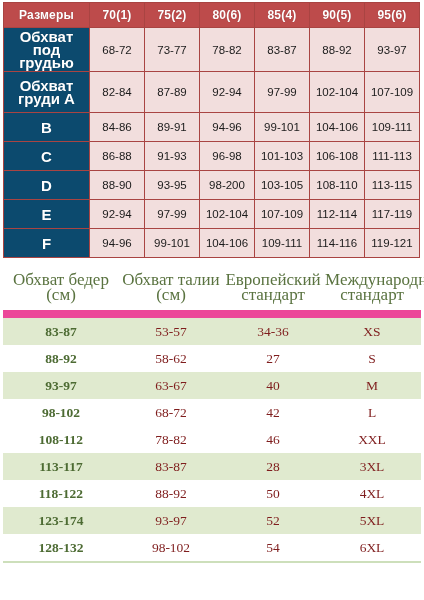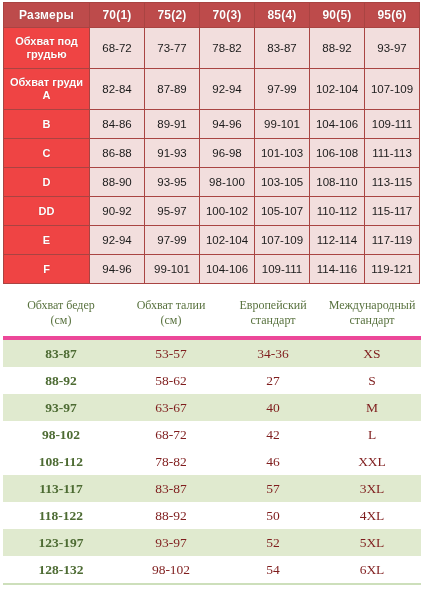--- a/index.html
+++ b/index.html
@@ -49,24 +49,24 @@
     background: #bd4b4b;
     color: #ffffff;
     font-weight: bold;
     font-size: 12px;
     height: 24px;
     letter-spacing: .2px;
     text-shadow: 0 0 1px rgba(0,0,0,.25);
   }
   
   .bra-table .rowhead {
-    background: #ef4444;
+    background: #0c4a6e;
     color: #ffffff;
     font-weight: bold;
-    font-size: 11px;
+    font-size: 15px;
     line-height: 13px;
     padding: 2px 3px;
     text-shadow: 0 0 1px rgba(0,0,0,.25);
   }
   .bra-table td.val {
     background: #f2dedd;
     color: #1b1b1b;
     font-size: 11.5px;
     font-weight: 500;
   }
@@ -90,28 +90,28 @@
   table.body-table {
     width: 418px;
     border-collapse: collapse;
     table-layout: fixed;
     font-family: "Liberation Serif", serif;
   }
   table.body-table th {
     font-family: "Liberation Serif", serif;
     font-weight: normal;
     color: #5a7340;
-    font-size: 12px;
+    font-size: 17px;
     line-height: 15px;
     text-align: center;
     vertical-align: top;
     padding: 6px 2px 8px 2px;
     background: #ffffff;
     border: none;
-    border-bottom: 4px solid #ec4899;
+    border-bottom: 8px solid #ec4899;
   }
   table.body-table td {
     font-family: "Liberation Serif", serif;
     font-size: 13.5px;
     text-align: center;
     color: #7f1d1d;
     height: 27px;
     padding: 0;
     border: none;
   }
@@ -143,21 +143,21 @@
           <col class="col-d">
           <col class="col-d">
           <col class="col-d">
           <col class="col-d">
       </colgroup>
       <thead>
         <tr>
           <th>Размеры</th>
           <th>70(1)</th>
           <th>75(2)</th>
-          <th>70(3)</th>
+          <th>80(6)</th>
           <th>85(4)</th>
           <th>90(5)</th>
           <th>95(6)</th>
         </tr>
       </thead>
       <tbody>
         <tr class="r-tall">
           <th class="rowhead">Обхват под грудью</th>
           <td class="val">68-72</td>
           <td class="val">73-77</td>
@@ -190,33 +190,24 @@
           <td class="val">91-93</td>
           <td class="val">96-98</td>
           <td class="val">101-103</td>
           <td class="val">106-108</td>
           <td class="val">111-113</td>
         </tr>
         <tr class="r-norm">
           <th class="rowhead">D</th>
           <td class="val">88-90</td>
           <td class="val">93-95</td>
-          <td class="val">98-100</td>
+          <td class="val">98-200</td>
           <td class="val">103-105</td>
           <td class="val">108-110</td>
           <td class="val">113-115</td>
-        </tr>
-        <tr class="r-norm">
-          <th class="rowhead">DD</th>
-          <td class="val">90-92</td>
-          <td class="val">95-97</td>
-          <td class="val">100-102</td>
-          <td class="val">105-107</td>
-          <td class="val">110-112</td>
-          <td class="val">115-117</td>
         </tr>
         <tr class="r-norm">
           <th class="rowhead">E</th>
           <td class="val">92-94</td>
           <td class="val">97-99</td>
           <td class="val">102-104</td>
           <td class="val">107-109</td>
           <td class="val">112-114</td>
           <td class="val">117-119</td>
         </tr>
@@ -290,31 +281,31 @@
         </tr>
         <tr class="plain">
           <td class="hips">108-112</td>
           <td>78-82</td>
           <td>46</td>
           <td>XXL</td>
         </tr>
         <tr class="shade">
           <td class="hips">113-117</td>
           <td>83-87</td>
-          <td>57</td>
+          <td>28</td>
           <td>3XL</td>
         </tr>
         <tr class="plain">
           <td class="hips">118-122</td>
           <td>88-92</td>
           <td>50</td>
           <td>4XL</td>
         </tr>
         <tr class="shade">
-          <td class="hips">123-197</td>
+          <td class="hips">123-174</td>
           <td>93-97</td>
           <td>52</td>
           <td>5XL</td>
         </tr>
         <tr class="plain">
           <td class="hips">128-132</td>
           <td>98-102</td>
           <td>54</td>
           <td>6XL</td>
         </tr>

